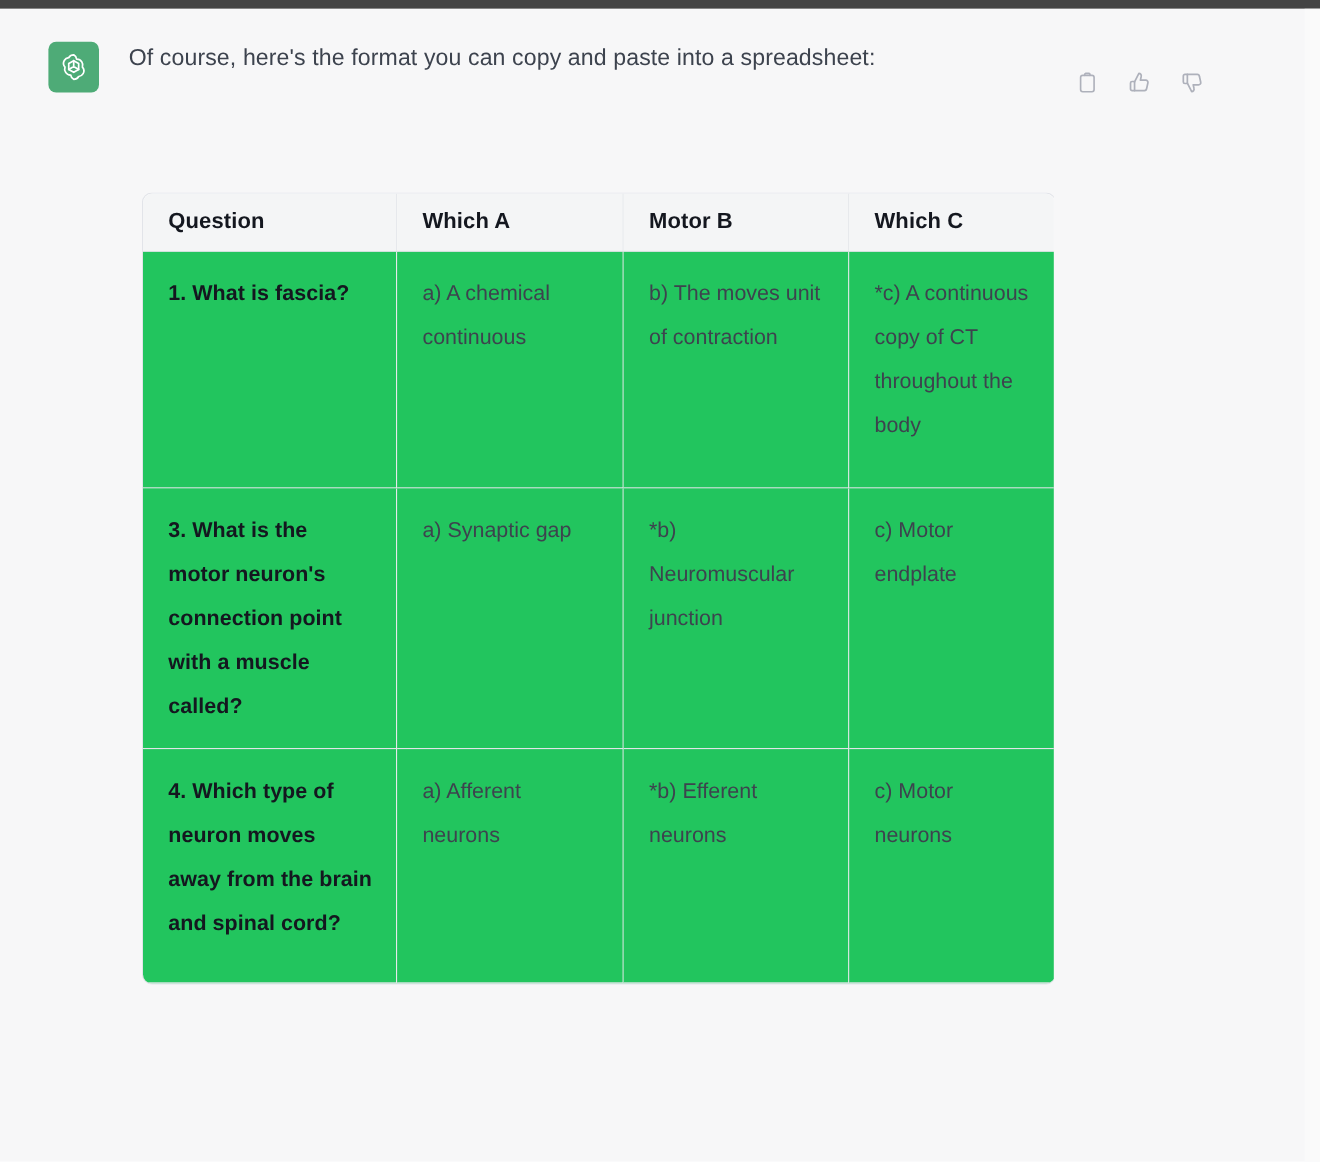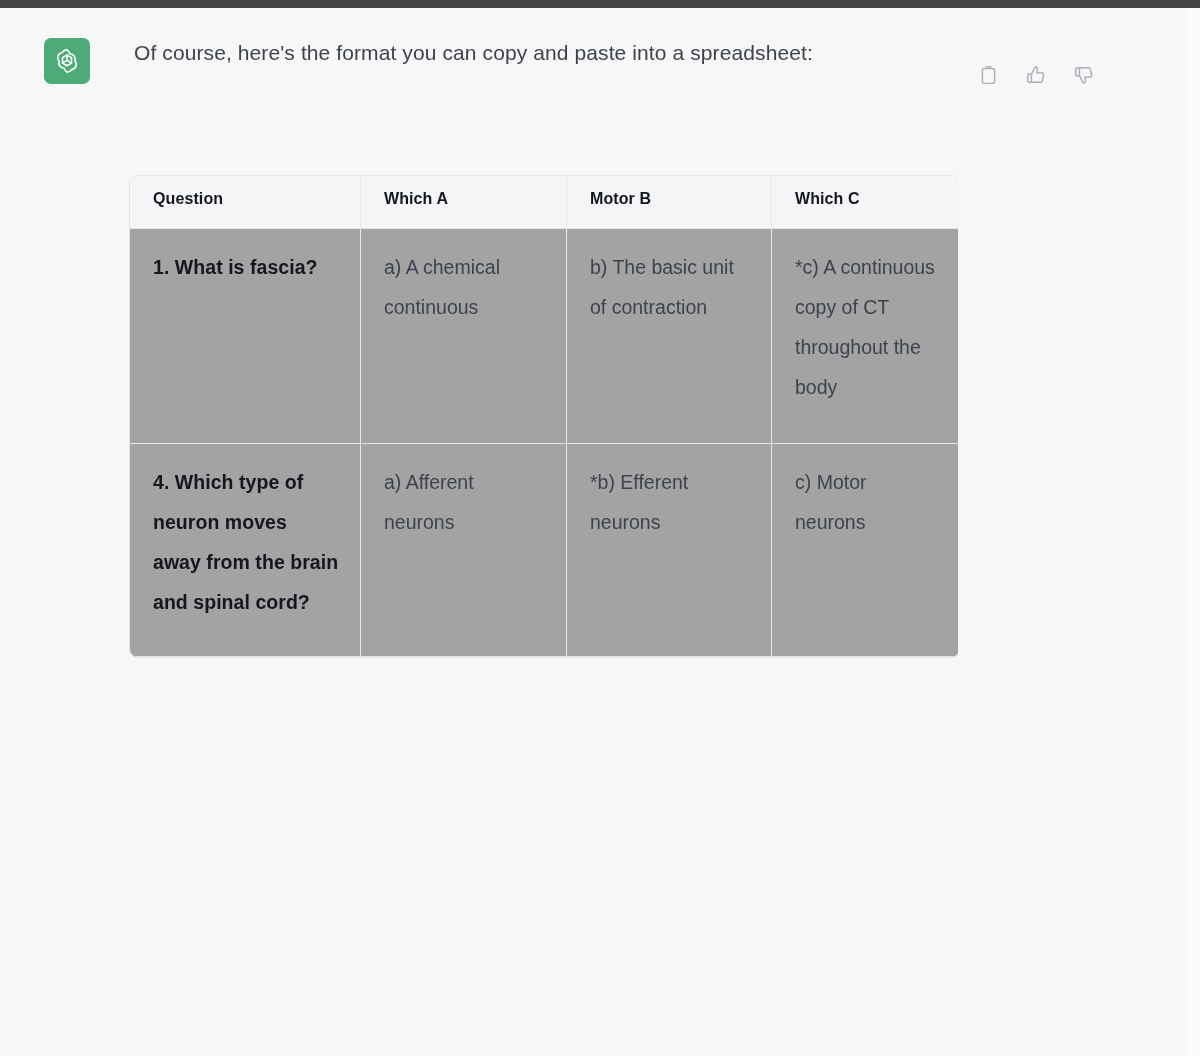--- a/index.html
+++ b/index.html
@@ -56,21 +56,21 @@
     border-radius: 7px;
     background: #4eab77;
     display: flex;
     align-items: center;
     justify-content: center;
   }
   .avatar svg { display: block; }
 
   .msg-body {
     position: absolute;
-    left: 134px;
+    left: 117px;
     top: 0;
     width: 700px;
   }
 
   .msg-text {
     font-size: 21px;
     line-height: 45px;
     color: #3d434e;
     letter-spacing: 0.1px;
     font-weight: 400;
@@ -123,33 +123,33 @@
     border-right: 1px solid #e6e8ec;
     border-bottom: 1px solid #e2e4e9;
     padding: 18px 21px 18px 23px;
     vertical-align: top;
     text-align: left;
   }
   table.qa th:last-child, table.qa td:last-child { border-right: none; }
 
   table.qa thead th {
     background: #f4f5f6;
-    font-size: 16px;
+    font-size: 20px;
     font-weight: 700;
     color: #14171f;
     letter-spacing: 0.1px;
     height: 53px;
     padding-top: 14px;
     padding-bottom: 14px;
   }
   table.qa thead th:first-child { border-top-left-radius: 9px; }
   table.qa thead th:last-child  { border-top-right-radius: 9px; }
 
   table.qa tbody td {
-    background: #a3a3a3;
+    background: #22c55e;
     font-size: 19.5px;
     line-height: 40px;
     color: #3d434e;
     font-weight: 400;
   }
 
   table.qa tbody td.q-cell {
     font-weight: 700;
     color: #14171f;
     letter-spacing: 0.05px;
@@ -227,22 +227,28 @@
           <th>Question</th>
           <th>Which A</th>
           <th>Motor B</th>
           <th>Which C</th>
         </tr>
       </thead>
       <tbody>
         <tr class="r0">
           <td class="q-cell">1. What is fascia?</td>
           <td>a) A chemical continuous</td>
-          <td>b) The basic unit of contraction</td>
+          <td>b) The moves unit of contraction</td>
           <td>*c) A continuous copy of CT throughout the body</td>
+        </tr>
+        <tr class="r2">
+          <td class="q-cell">3. What is the motor neuron's connection point with a muscle called?</td>
+          <td>a) Synaptic gap</td>
+          <td>*b) Neuromuscular junction</td>
+          <td>c) Motor endplate</td>
         </tr>
         <tr class="r3">
           <td class="q-cell">4. Which type of neuron moves away from the brain and spinal cord?</td>
           <td>a) Afferent neurons</td>
           <td>*b) Efferent neurons</td>
           <td>c) Motor neurons</td>
         </tr>
 
       </tbody>
     </table>

